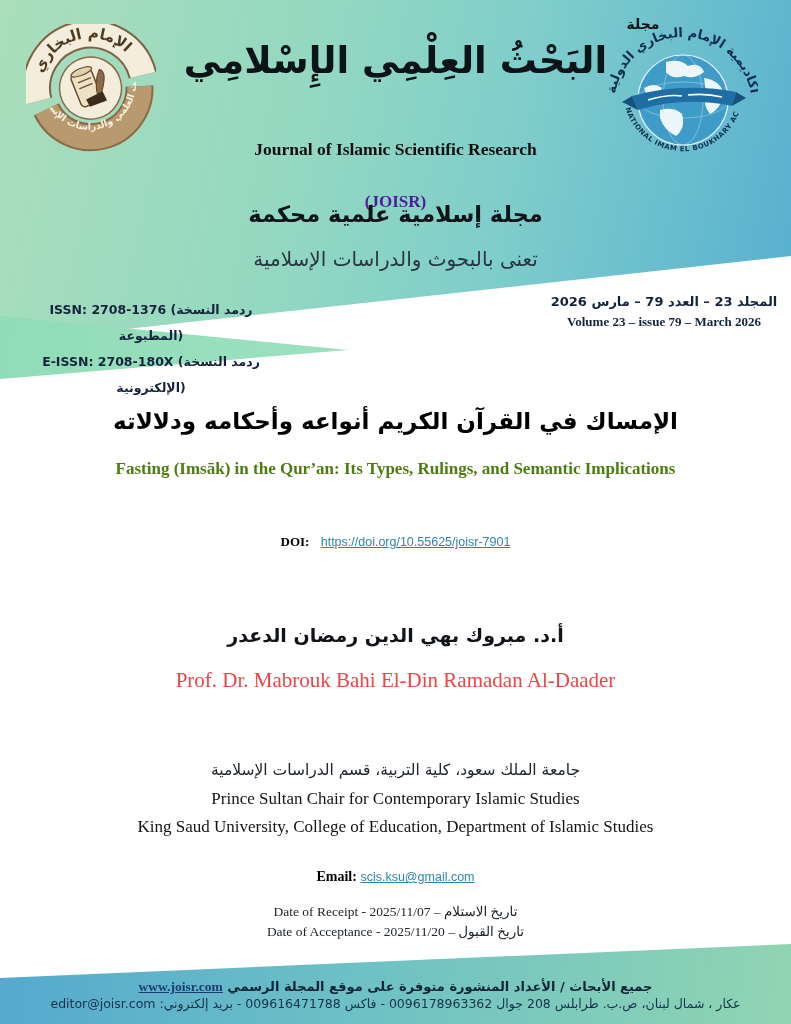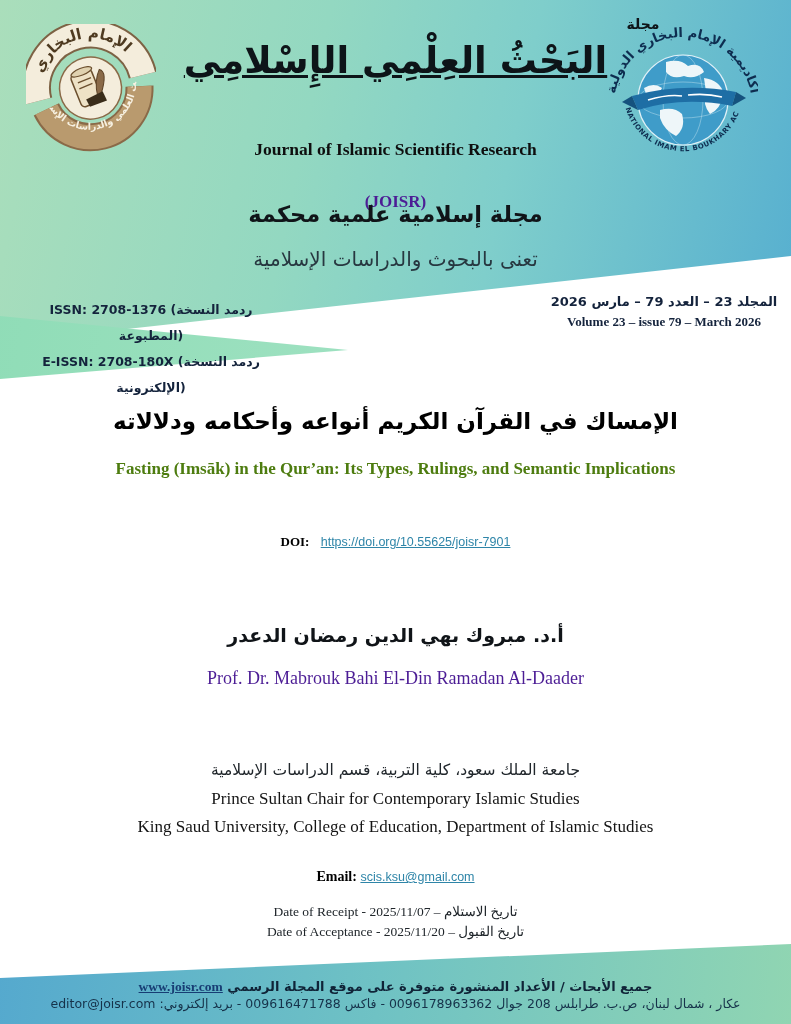--- a/index.html
+++ b/index.html
@@ -27,39 +27,39 @@
   }
   
   .row{position:absolute;left:0;width:791px;text-align:center;}
   .ar{font-family:"DejaVu Sans", sans-serif;}
   .en{font-family:"Liberation Serif", serif;}
   
   .callig{top:16px;}
   .callig .small{display:block;margin:0 118px 0 auto;width:60px;
      font-size:14px;font-weight:bold;color:#0d1418;}
   .callig .main{display:block;font-size:37px;font-weight:bold;color:#0d1418;
-     letter-spacing:1px;line-height:1.55;text-decoration:underline;}
+     letter-spacing:1px;line-height:1.55;}
   .jname{top:139px;font-weight:bold;font-size:17.5px;color:#0e0e0e;}
   .jabbr{top:192px;font-weight:bold;font-size:17px;color:#4c1d95;}
   .tagb{top:201px;font-weight:bold;font-size:22.5px;color:#101418;}
   .tag{top:247px;font-size:20px;color:#273740;}
   .issn{position:absolute;left:16px;top:297px;width:270px;text-align:center;
      font-weight:bold;font-size:12.5px;color:#14233c;line-height:26px;}
   .vol{position:absolute;left:545px;top:292px;width:238px;text-align:center;
      font-weight:bold;font-size:13px;color:#14233c;line-height:20px;}
   .vol .pages{display:flex;justify-content:space-between;padding:0 4px;}
   
   .title-ar{top:408px;font-weight:bold;font-size:23px;color:#000;}
   .title-en{top:459px;font-weight:bold;font-size:17px;color:#4d7c0f;}
   .doi-row{top:534px;font-size:13px;}
   .doi-row .lbl{font-weight:bold;color:#000;margin-right:8px;}
   a.teal{color:#2e85a8;text-decoration:underline;cursor:pointer;
      font-family:"Liberation Sans", sans-serif;font-size:12.5px;}
   .author-ar{top:624px;font-weight:bold;font-size:19px;color:#101418;}
-  .author-en{top:668px;font-size:18px;color:#4c1d95;}
+  .author-en{top:668px;font-size:21px;color:#ef4444;}
   .affil-ar1{top:731px;font-size:15.5px;color:#20262b;}
   .affil-ar2{top:761px;font-size:15.5px;color:#20262b;}
   .affil-en1{top:789px;font-size:17px;color:#141414;}
   .affil-en2{top:817px;font-size:17px;color:#141414;}
   .email-row{top:869px;font-size:14px;}
   .email-row .lbl{font-weight:bold;color:#000;}
   .receipt{top:903px;font-size:13.5px;color:#20262b;}
   .accept{top:923px;font-size:13.5px;color:#20262b;}
   
   .f1{top:963px;font-size:13px;font-weight:bold;color:#102438;margin-top:16px;}

